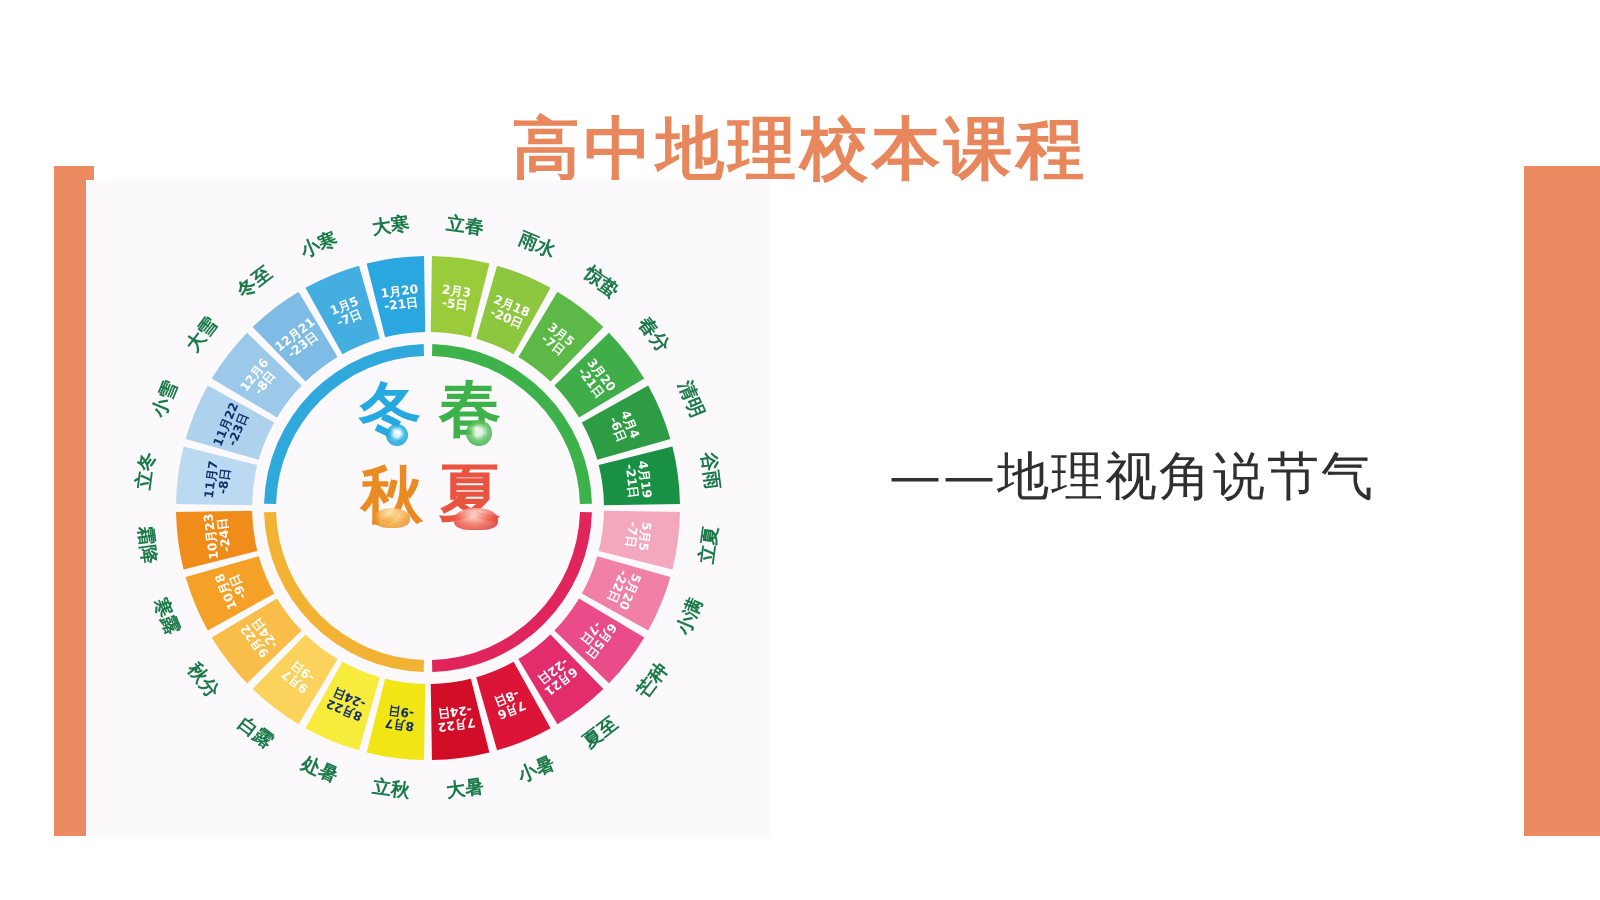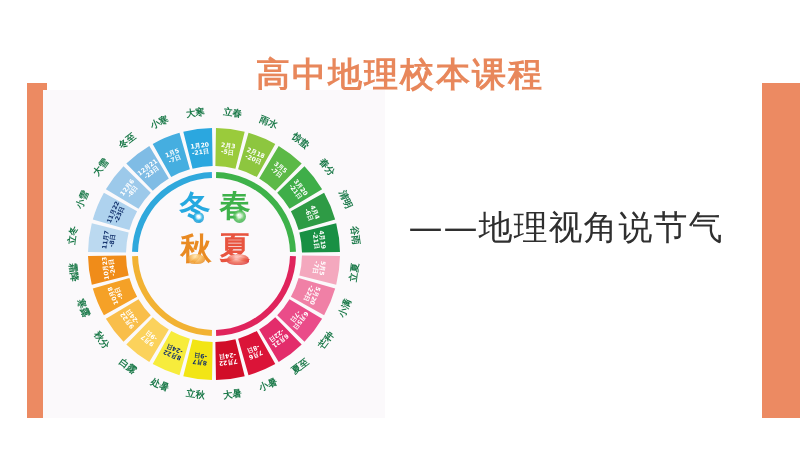--- a/index.html
+++ b/index.html
@@ -62,23 +62,23 @@
     color: #2f2f2f;
     font-family: "DejaVu Sans", "Liberation Sans", sans-serif;
   }
   #subtitle-main {
     font-size: 26px;
     text-align: center;
     letter-spacing: 1px;
     white-space: nowrap;
   }
   #subtitle-sub {
-    font-size: 34px;
-    text-align: center;
-    margin-top: 40px;
+    font-size: 26px;
+    text-align: center;
+    margin-top: 56px;
     letter-spacing: 1px;
     white-space: nowrap;
   }
   
   #diagram-panel {
     position: absolute;
     left: 43px;
     top: 90px;
     width: 342px;
     height: 328px;

